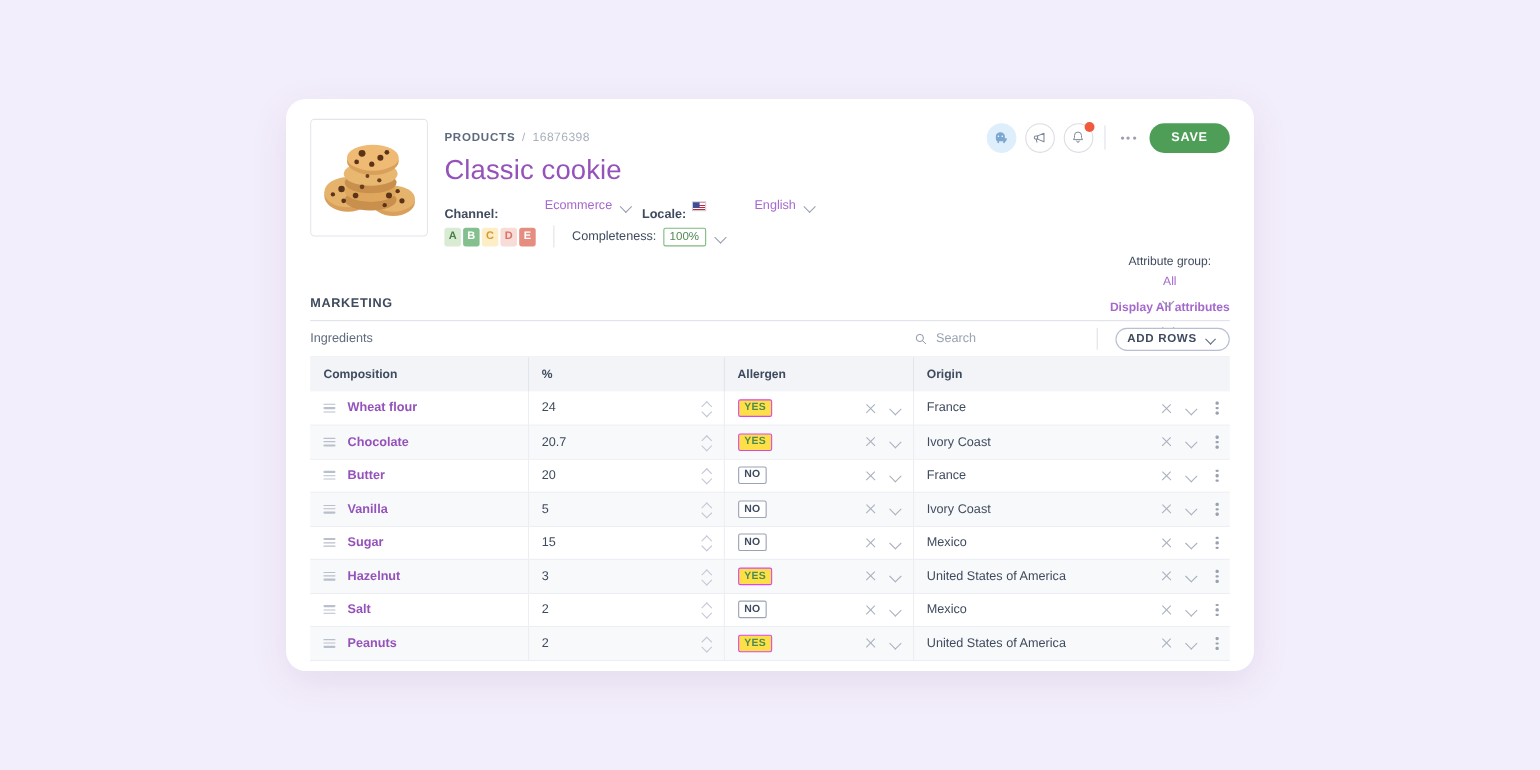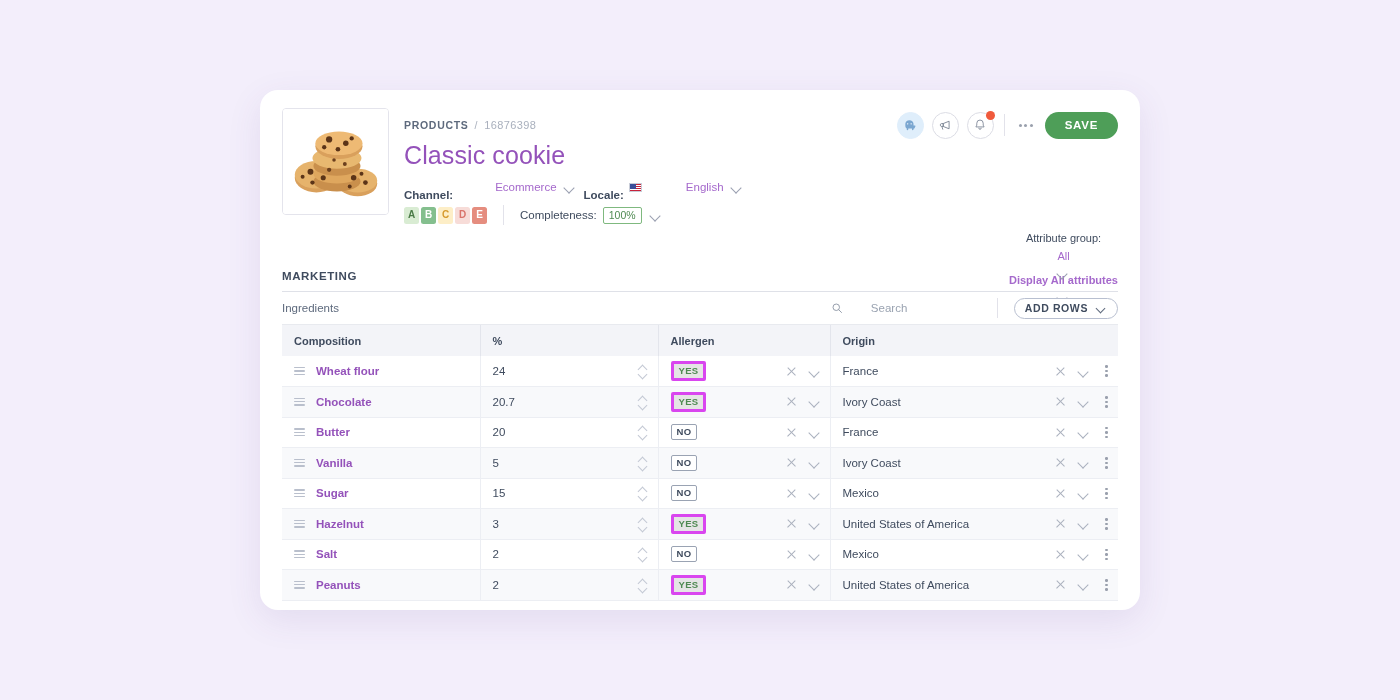--- a/index.html
+++ b/index.html
@@ -288,21 +288,20 @@
   .attr-bar-right {
     display: flex;
     align-items: center;
     gap: 0;
   }
   .search-wrap {
     display: flex;
     align-items: center;
     gap: 8px;
     width: 150px;
-    justify-content: space-between;
   }
   .search-input {
     border: none;
     outline: none;
     font-size: 11.5px;
     color: #5e6a7d;
     font-family: "Liberation Sans", sans-serif;
     background: transparent;
     width: 110px;
   }
@@ -405,21 +404,21 @@
   }
   .pill {
     border-radius: 2px;
     font-size: 9.5px;
     font-weight: bold;
     letter-spacing: 0.3px;
     padding: 2px 5px 2.5px 5px;
     line-height: 1;
     display: inline-block;
   }
-  .pill.yes { border: 3px solid #d946ef; color: #4f8a52; background: #e5e5e5; }
+  .pill.yes { border: 1px solid #d946ef; color: #4f8a52; background: #fde047; }
   .pill.no  { border: 1px solid #9aa3b3; color: #3f4b5e; background: #ffffff; }
 
   .cell-actions { display: flex; align-items: center; gap: 12px; }
   .x-icon {
     width: 11px; height: 11px; position: relative; display: inline-block;
   }
   .x-icon::before, .x-icon::after {
     content: ""; position: absolute; left: 0; top: 5px;
     width: 11px; height: 1.3px; background: #aab1be;
   }

